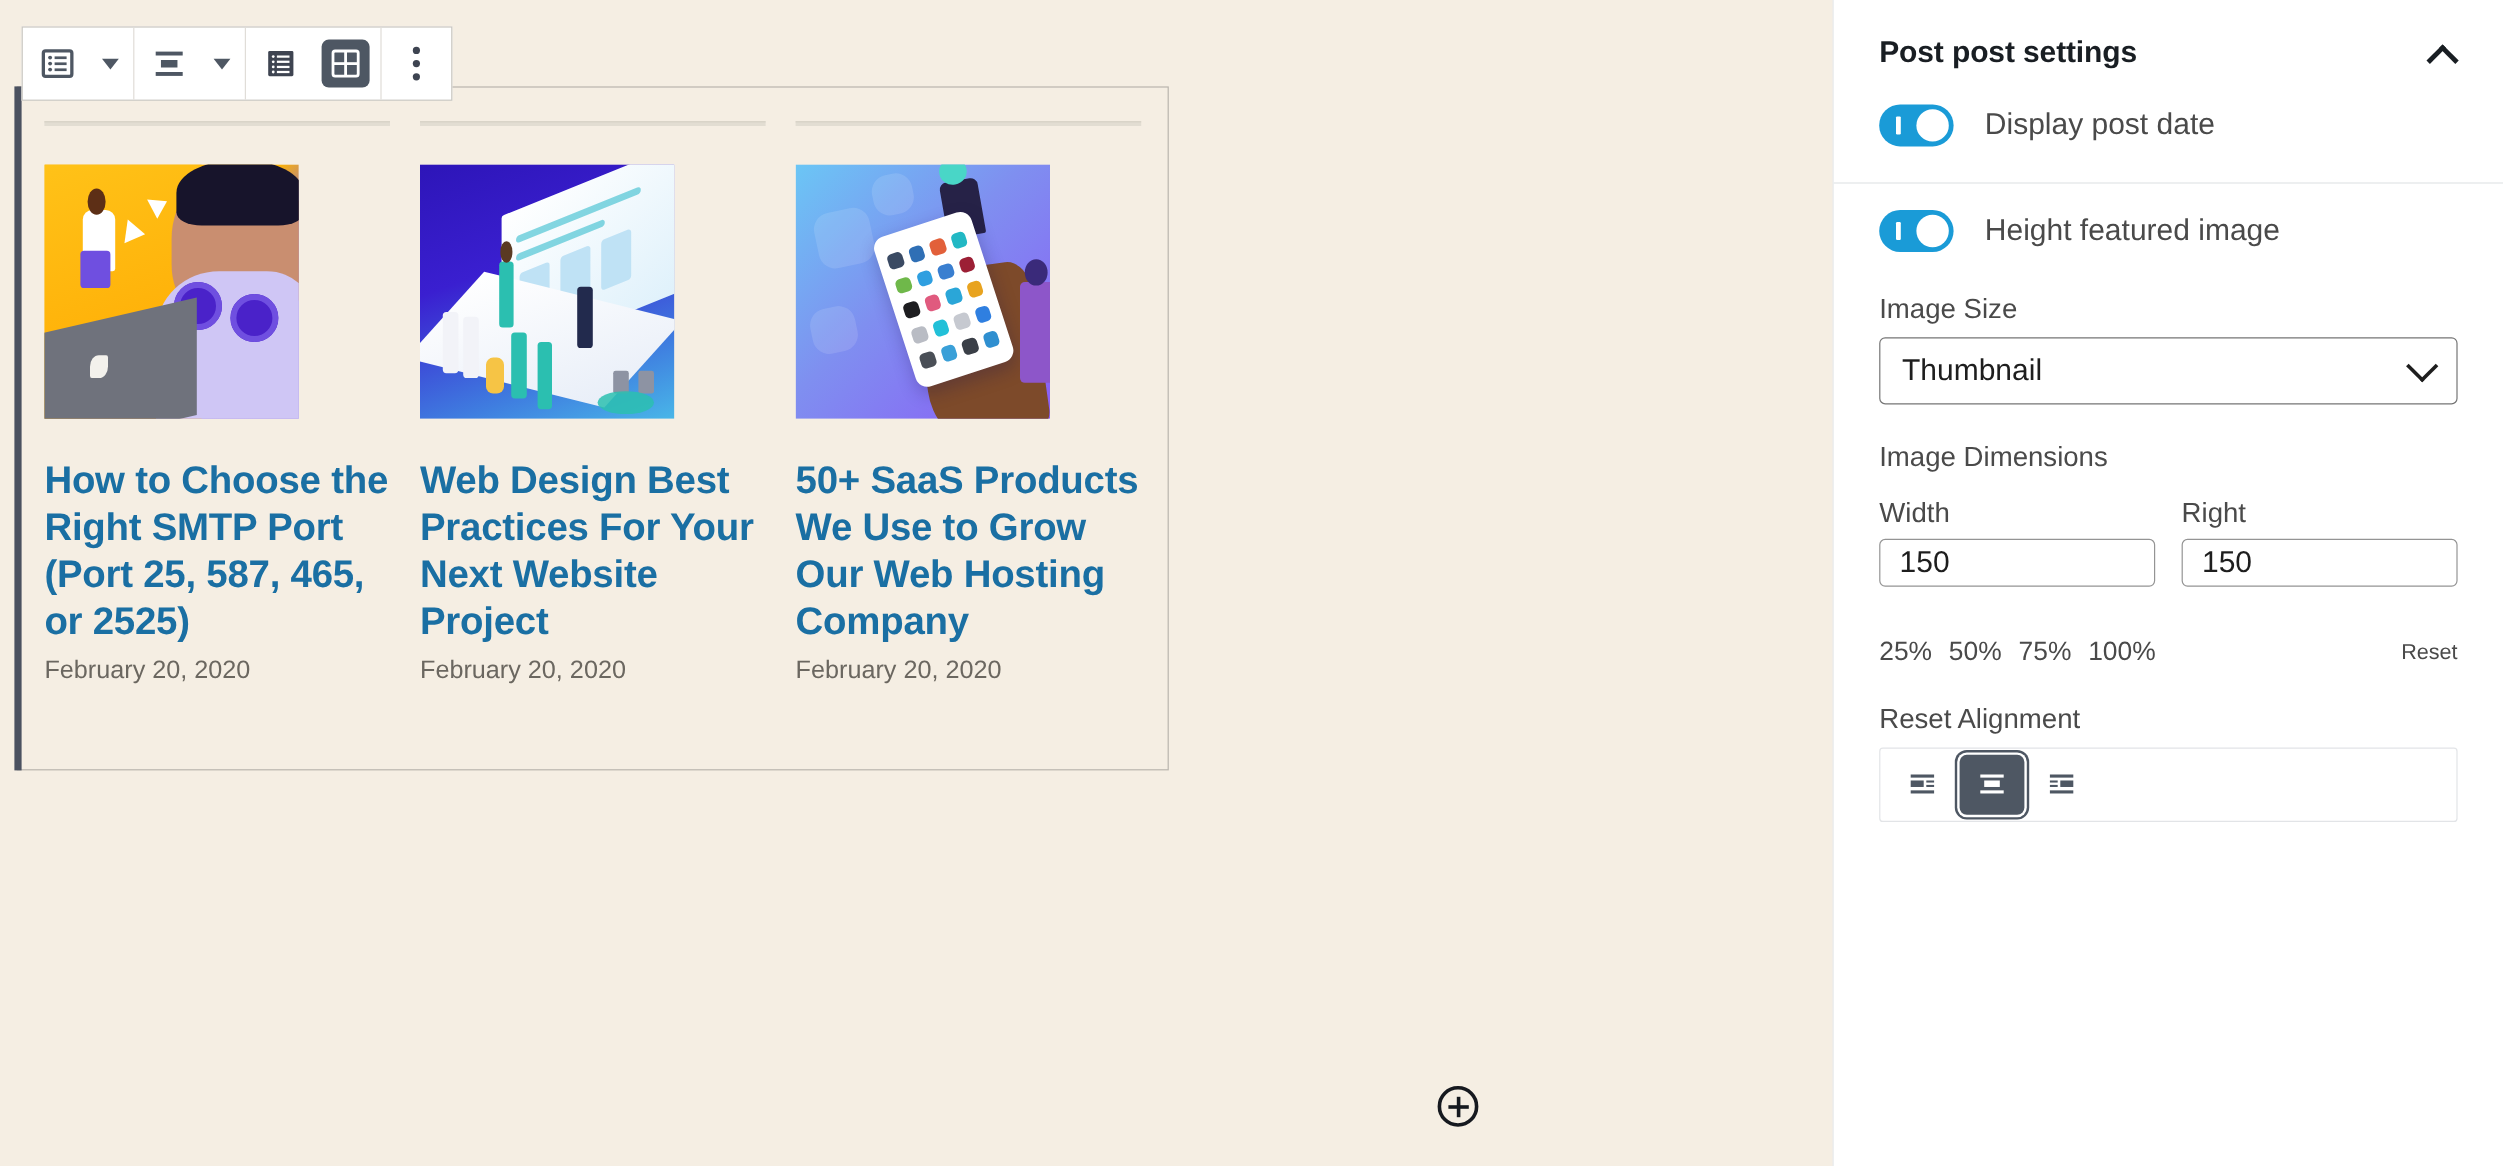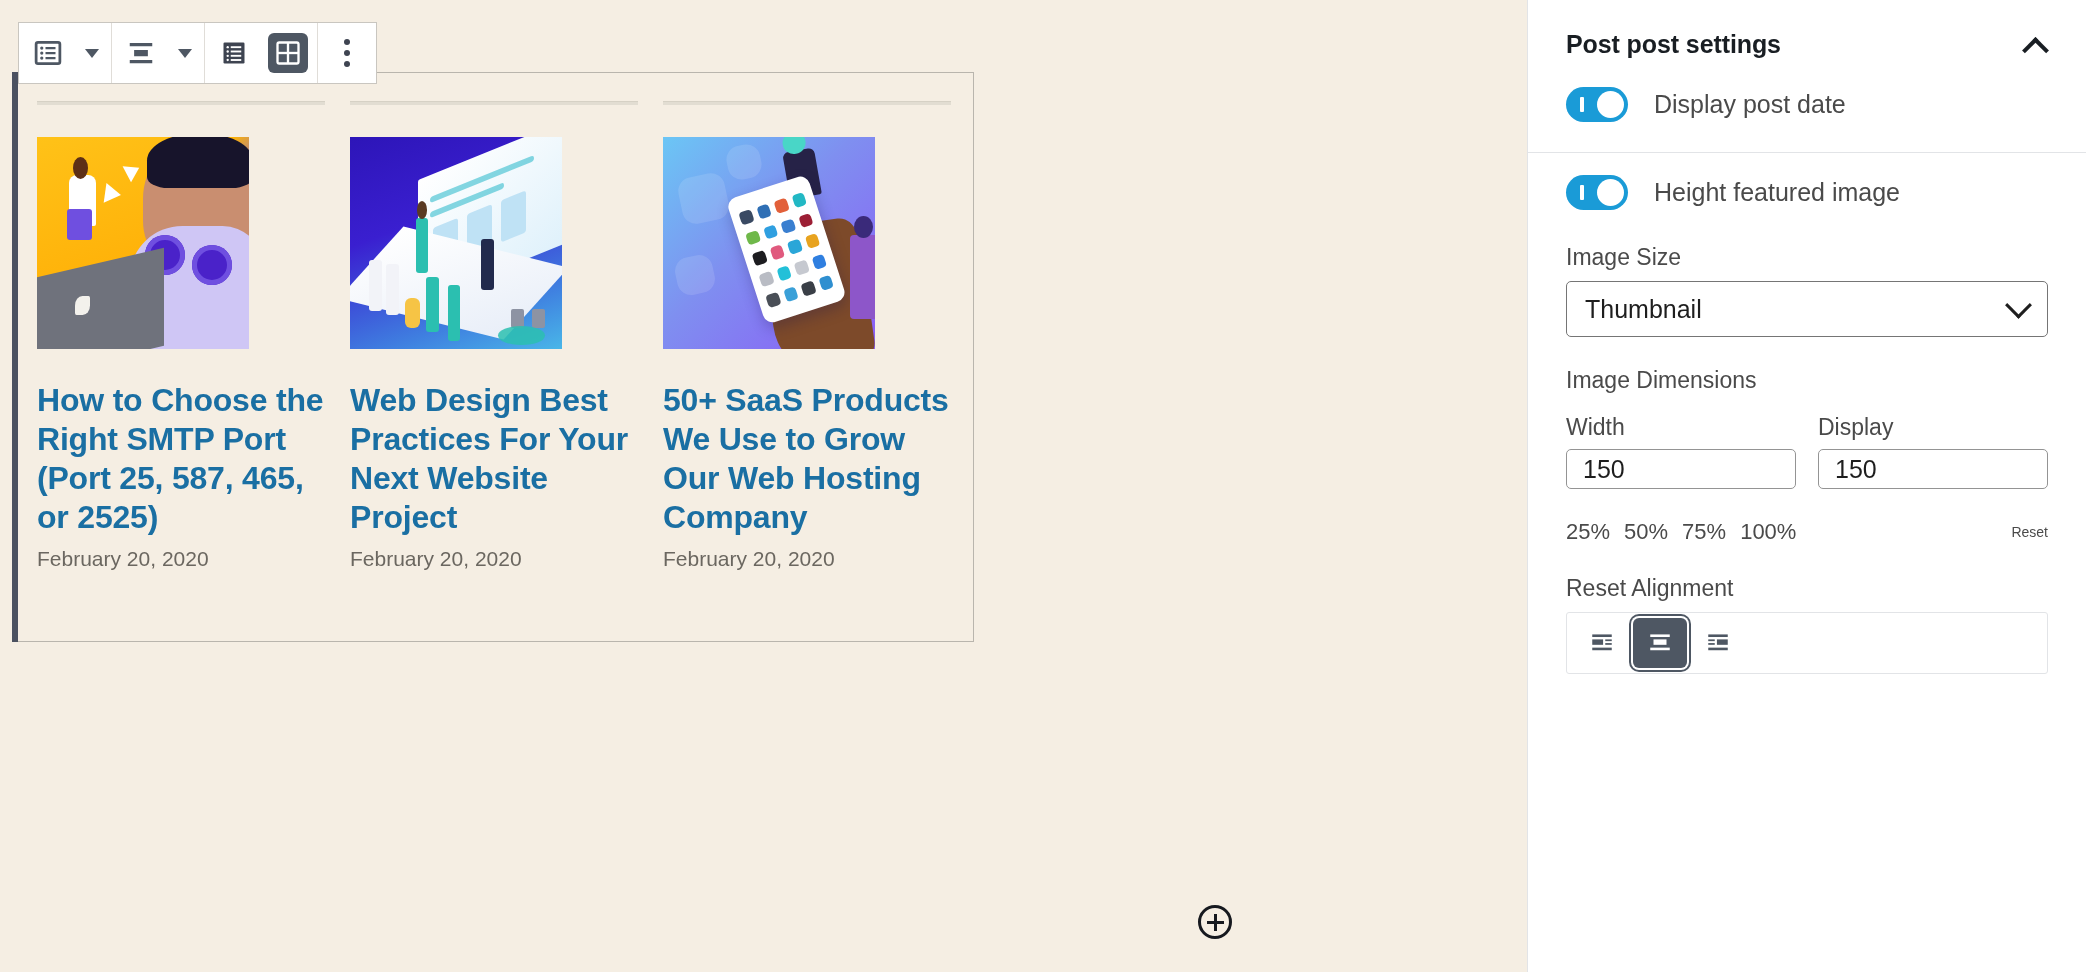--- a/index.html
+++ b/index.html
@@ -356,36 +356,36 @@
     border-radius: 5px;
     font-size: 25px;
     color: #1e1e1e;
     padding: 0 16px;
     font-family: "Liberation Sans", sans-serif;
     background: #fff;
   }
   .pct-row {
     display: flex;
     align-items: center;
-    margin: 24px 0 8px 0;
+    margin: 35px 0 8px 0;
   }
   .pct-btn {
     background: transparent;
     border: none;
     font-size: 22px;
     color: #4a4a4a;
     cursor: pointer;
     padding: 6px 14px 6px 0;
     font-family: "Liberation Sans", sans-serif;
   }
   .pct-spacer { flex: 1 1 auto; }
   .reset-btn {
     background: transparent;
     border: none;
-    font-size: 14px;
+    font-size: 18px;
     color: #4a4a4a;
     cursor: pointer;
     padding: 6px 0;
     font-family: "Liberation Sans", sans-serif;
   }
   .align-label { margin-top: 24px; }
   .align-group {
     display: flex;
     align-items: center;
     border: 1px solid #e2e4e7;
@@ -632,21 +632,21 @@
       </div>
 
       <label class="field-label dims-label">Image Dimensions</label>
 
       <div class="dims-row">
         <div class="dim-cell">
           <label class="field-label">Width</label>
           <input class="num-input" type="text" value="150" style="">
         </div>
         <div class="dim-cell">
-          <label class="field-label">Display</label>
+          <label class="field-label">Right</label>
           <input class="num-input" type="text" value="150" style="">
         </div>
       </div>
 
       <div class="pct-row">
         <button class="pct-btn">25%</button>
         <button class="pct-btn">50%</button>
         <button class="pct-btn">75%</button>
         <button class="pct-btn">100%</button>
         <span class="pct-spacer"></span>

